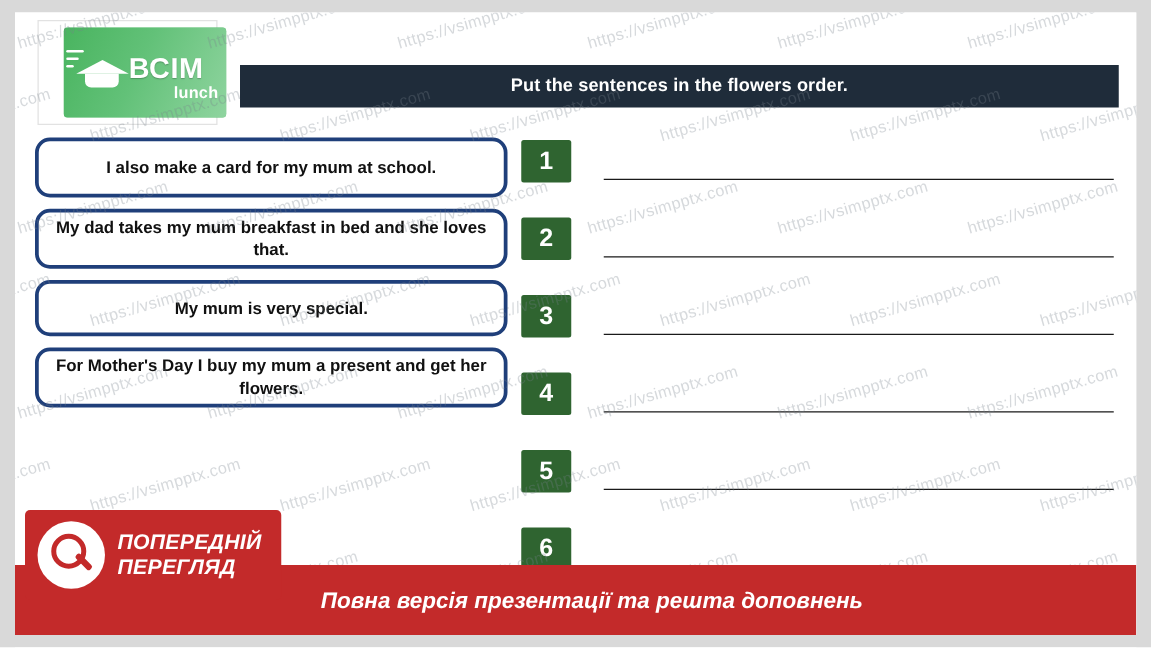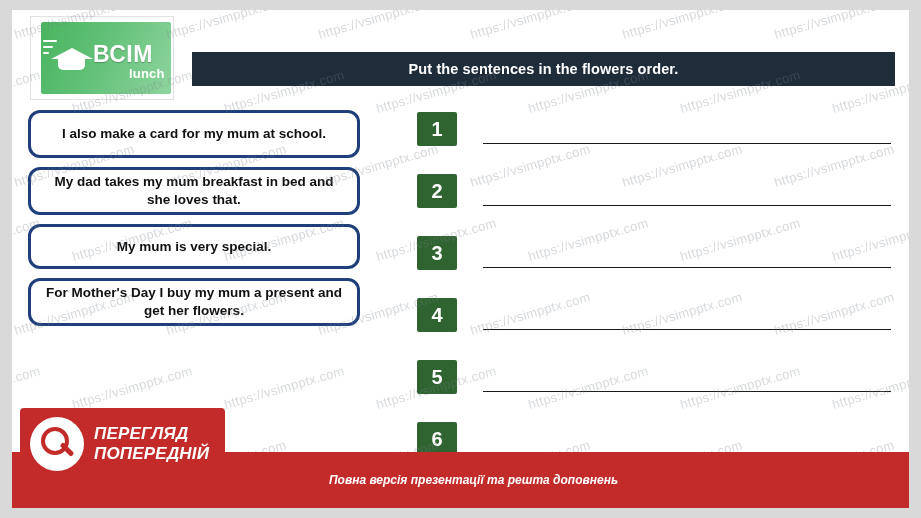--- a/index.html
+++ b/index.html
@@ -76,21 +76,21 @@
     left: 18px;
     top: 6px;
     width: 142px;
     height: 82px;
     background: #ffffff;
     border: 1px solid #e2e2e2;
     z-index: 20;
   }
   .logo-inner {
     position: absolute;
-    left: 10px;
+    left: 20px;
     top: 5px;
     width: 130px;
     height: 72px;
     background: #57bb6c;
     border-radius: 3px;
     overflow: hidden;
   }
   .logo-grad {
     position: absolute;
     left: 0; top: 0; right: 0; bottom: 0;
@@ -179,21 +179,21 @@
   
   .cards {
     position: absolute;
     left: 8px;
     top: 100px;
     width: 360px;
     z-index: 18;
   }
   .card {
     position: relative;
-    width: 332px;
+    width: 378px;
     margin: 0 0 9px 8px;
     background: #ffffff;
     border: 3px solid #1f3f7a;
     border-radius: 12px;
     box-sizing: border-box;
     display: flex;
     align-items: center;
     justify-content: center;
     text-align: center;
     color: #111111;
@@ -249,21 +249,21 @@
     width: 897px;
     height: 56px;
     background: #c32a2a;
     z-index: 60;
     display: flex;
     align-items: center;
     justify-content: center;
   }
   .bottom-banner .btext {
     color: #ffffff;
-    font-size: 12px;
+    font-size: 18px;
     font-style: italic;
     font-weight: bold;
     text-align: center;
     line-height: 24px;
     margin-left: 56px;
     padding-right: 30px;
   }
 
   
   .preview-badge {
@@ -436,19 +436,19 @@
         <div>Повна версія презентації та решта доповнень</div>
       </div>
     </div>
 
     <div class="preview-badge">
       <div class="circle">
         <div class="mag"></div>
         <div class="mag-handle"></div>
       </div>
       <div class="ptext">
+        <div>ПОПЕРЕДНІЙ</div>
         <div>ПЕРЕГЛЯД</div>
-        <div>ПОПЕРЕДНІЙ</div>
       </div>
     </div>
 
   </div>
 </div>
 
 </body></html>

